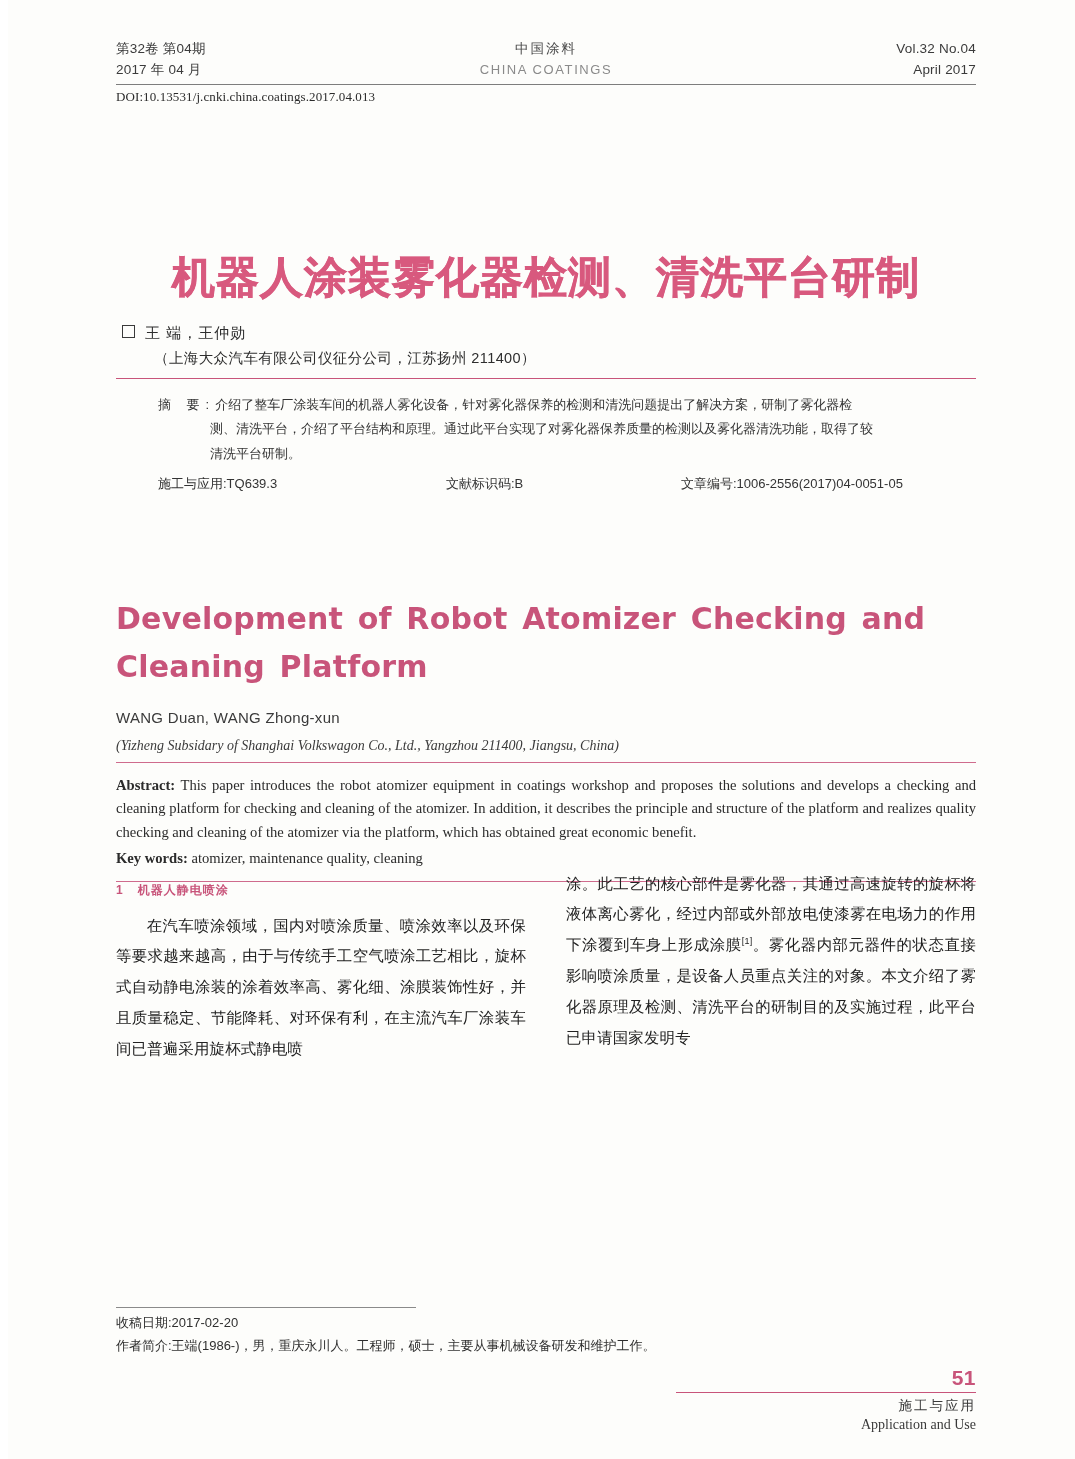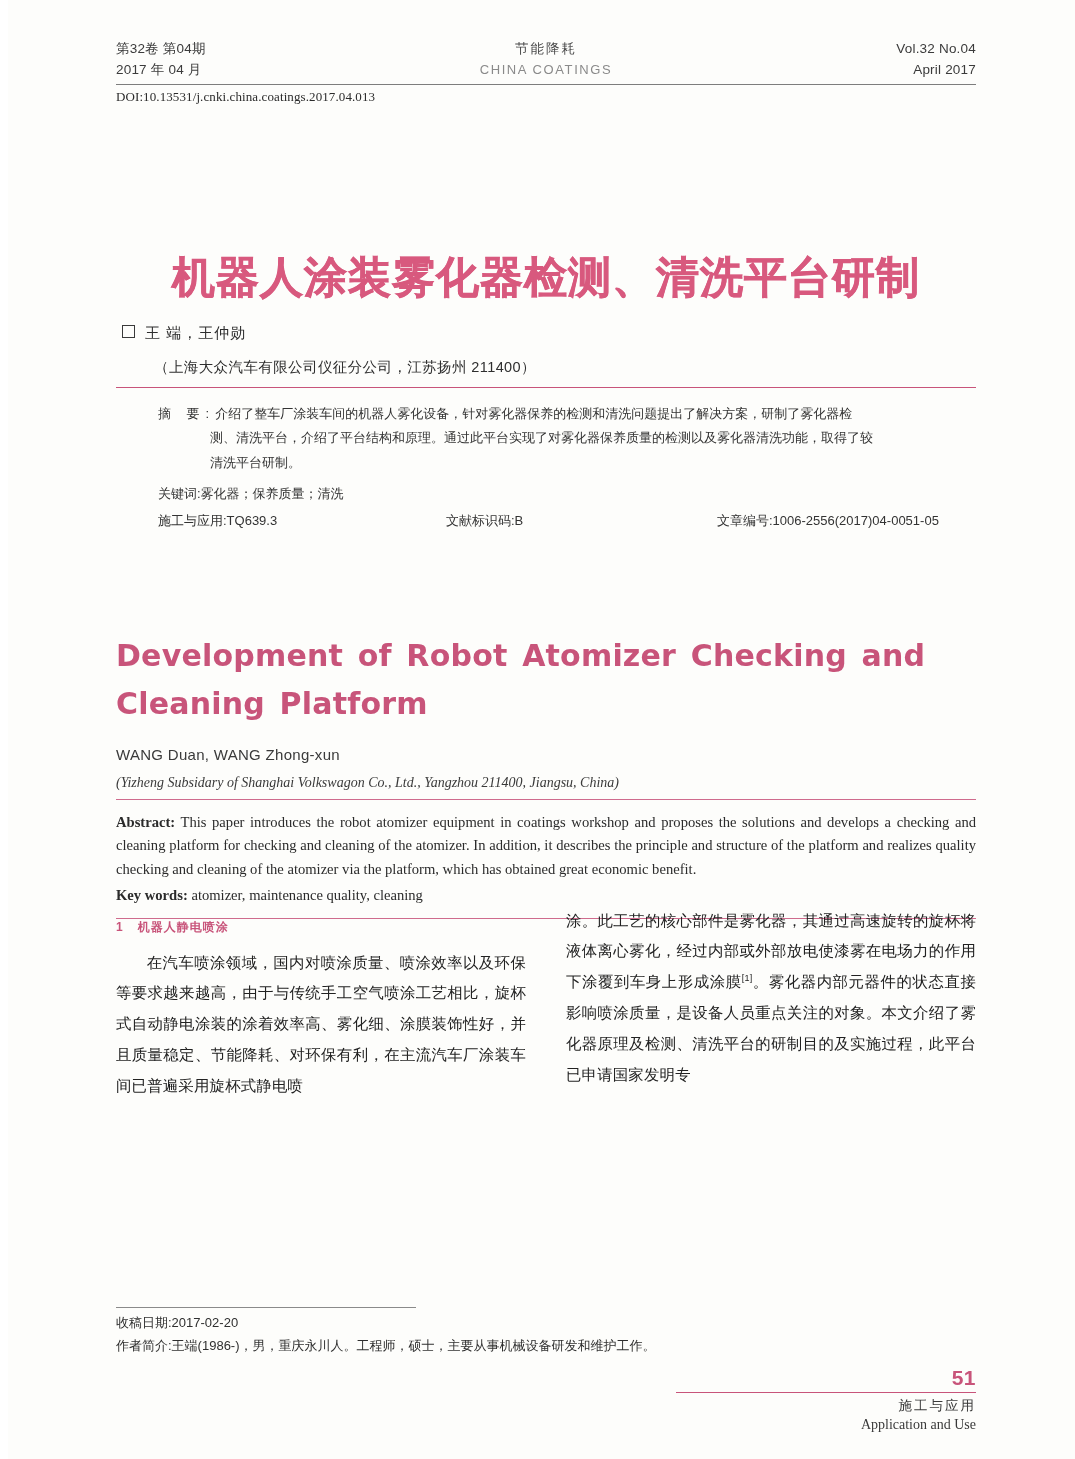--- a/index.html
+++ b/index.html
@@ -96,21 +96,21 @@
     width: 11px; height: 11px;
     border: 1.3px solid #3a3a3a;
     margin-right: 10px;
     position: relative;
     top: 0px;
   }
   .authors-cn .names {
     letter-spacing: 1px;
   }
   .affil-cn {
-    margin-top: 15px;
+    margin-top: 6px;
     font-size: 14.5px;
     color: #2e2e2e;
     padding-left: 38px;
     letter-spacing: 0.4px;
   }
   .rule-pink {
     border-top: 1.6px solid #c8547a;
     margin-top: 10px;
   }
   .rule-pink-thin {
@@ -144,21 +144,21 @@
   .codes {
     margin-top: 9px;
     font-size: 13px;
     color: #333;
     padding-left: 42px;
     position: relative;
     height: 20px;
   }
   .codes .c1 { position: absolute; left: 42px; }
   .codes .c2 { position: absolute; left: 330px; }
-  .codes .c3 { position: absolute; left: 565px; margin-left: 36px; }
+  .codes .c3 { position: absolute; left: 565px; }
 
   
   .en-title {
     margin-top: 100px;
     font-size: 30px;
     font-weight: bold;
     color: #c8547a;
     line-height: 1.6;
     letter-spacing: 0.2px;
     font-family: "DejaVu Sans", sans-serif;
@@ -279,21 +279,21 @@
 
 <div class="page">
   <div class="content">
 
     <div class="runhead">
       <div class="left">
         <div>第32卷 第04期</div>
         <div>2017 年 04 月</div>
       </div>
       <div class="center">
-        <div class="cn">节能降耗</div>
+        <div class="cn">中国涂料</div>
         <div class="en">CHINA COATINGS</div>
       </div>
       <div class="right">
         <div>Vol.32  No.04</div>
         <div>April 2017</div>
       </div>
     </div>
     <div class="rule-top"></div>
     <div class="doi">DOI:10.13531/j.cnki.china.coatings.2017.04.013</div>
 
@@ -307,21 +307,20 @@
     <div class="rule-pink"></div>
 
     <div class="abs-cn">
       <span class="body">
         <span class="lbl">摘    要:</span><span>介绍了整车厂涂装车间的机器人雾化设备，针对雾化器保养的检测和清洗问题提出了解决方案，研制了雾化器检</span>
       </span>
       <span class="ind">测、清洗平台，介绍了平台结构和原理。通过此平台实现了对雾化器保养质量的检测以及雾化器清洗功能，取得了较</span>
       <span class="ind">清洗平台研制。</span>
     </div>
 
-    <div class="kw-cn">关键词:雾化器；保养质量；清洗</div>
 
     <div class="codes">
       <span class="c1">施工与应用:TQ639.3</span>
       <span class="c2">文献标识码:B</span>
       <span class="c3">文章编号:1006-2556(2017)04-0051-05</span>
     </div>
 
     <div class="en-title">Development of Robot Atomizer Checking and Cleaning Platform</div>
     <div class="authors-en">WANG Duan, WANG Zhong-xun</div>
     <div class="affil-en">(Yizheng Subsidary of Shanghai Volkswagon Co., Ltd., Yangzhou 211400, Jiangsu, China)</div>

